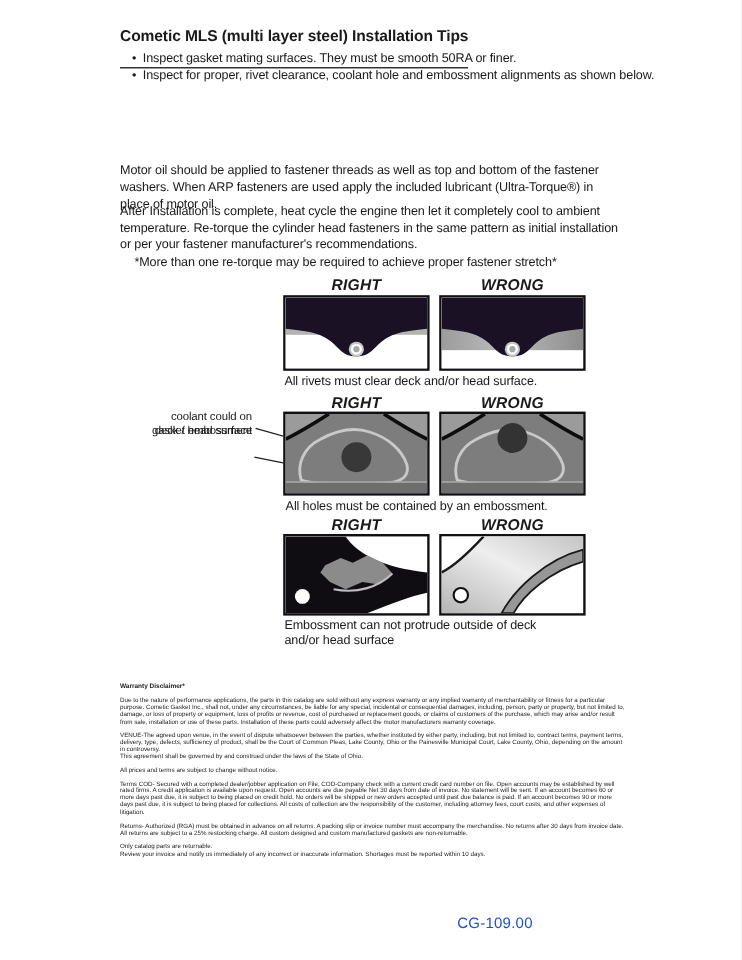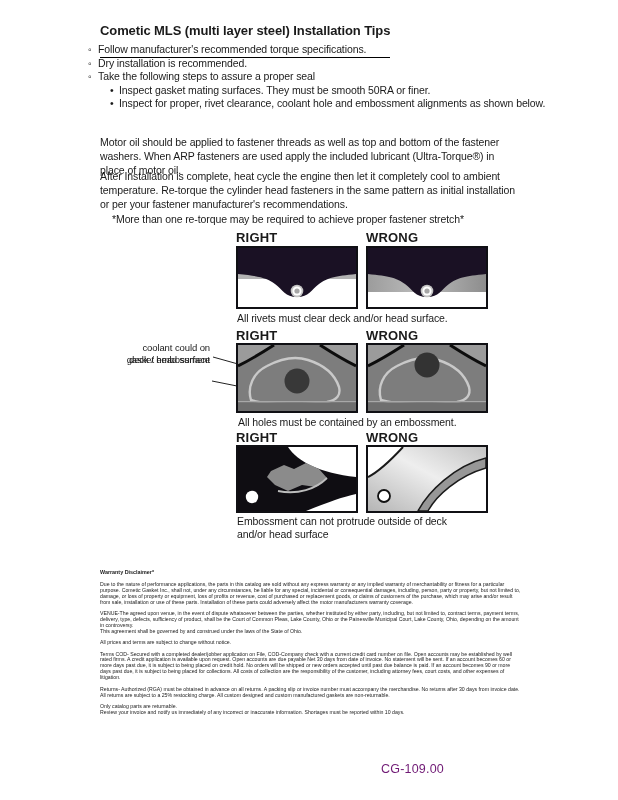--- a/index.html
+++ b/index.html
@@ -15,46 +15,41 @@
   }
   .body-txt{font-size:10.5px;letter-spacing:-0.1px;line-height:13.5px;}
   ul.tips{list-style:none;margin:0;padding:0;}
   ul.tips li{position:relative;padding-left:10px;}
   ul.tips li::before{content:"\25E6";position:absolute;left:0;top:0;font-size:10.5px;}
   ul.subtips{list-style:none;margin:0;padding:0 0 0 22px;}
   ul.subtips li{position:relative;padding-left:9px;}
   ul.subtips li::before{content:"\2022";position:absolute;left:0;top:0;font-size:10.5px;}
   .heading{font-size:12.5px;font-weight:bold;letter-spacing:-0.1px;}
   .para{font-size:10.5px;letter-spacing:-0.1px;line-height:13.8px;}
-  .diag-label{font-size:13px;font-weight:600;letter-spacing:0.2px;text-align:left;width:122px;}
+  .diag-label{font-size:13px;font-weight:600;letter-spacing:0.2px;text-align:center;width:122px;font-style:italic;}
   .diag-box{width:122px;border:2px solid #101014;box-sizing:border-box;background:#fff;}
   .diag-box svg{display:block;width:100%;height:100%;}
   .caption{font-size:10.5px;letter-spacing:-0.1px;line-height:13px;}
   .anno{font-size:9.5px;line-height:11.5px;text-align:right;width:125px;letter-spacing:-0.1px;}
   .warranty{width:422px;font-size:5.2px;line-height:5.9px;color:#222;letter-spacing:0;}
   .warranty p{margin:0 0 5.5px 0;}
   .warranty .tight{margin:0;}
   .warranty .head{font-weight:bold;margin-bottom:6px;font-size:5.4px;}
-  .footer-num{font-size:12.5px;letter-spacing:0.2px;color:#701a75;}
+  .footer-num{font-size:12.5px;letter-spacing:0.2px;color:#1d4ed8;}
 </style>
 </head>
 <body>
 
 <div class="page">
 
   <div class="abs" style="left:100px;top:21px;">
     <span class="title">Cometic MLS (multi layer steel) Installation Tips</span>
   </div>
 
   <div class="abs body-txt" style="left:88px;top:43px;width:470px;">
-    <ul class="tips">
-      <li>Follow manufacturer's recommended torque specifications.</li>
-      <li>Dry installation is recommended.</li>
-      <li>Take the following steps to assure a proper seal</li>
-    </ul>
     <ul class="subtips">
       <li>Inspect gasket mating surfaces.  They must be smooth 50RA or finer.</li>
       <li>Inspect for proper, rivet clearance, coolant hole and embossment alignments as shown below.</li>
     </ul>
   </div>
 
   <div class="abs para" style="left:100px;top:136px;width:420px;">Motor oil should be applied to fastener threads as well as top and bottom of the fastener washers. When ARP fasteners are used apply the included lubricant (Ultra-Torque®) in place of motor oil.</div>
   <div class="abs para" style="left:100px;top:170px;width:424px;">After Installation is complete, heat cycle the engine then let it completely cool to ambient temperature. Re-torque the cylinder head fasteners in the same pattern as initial installation or per your fastener manufacturer's recommendations.</div>
   <div class="abs para" style="left:112px;top:213px;width:424px;">*More than one re-torque may be required to achieve proper fastener stretch*</div>
 

